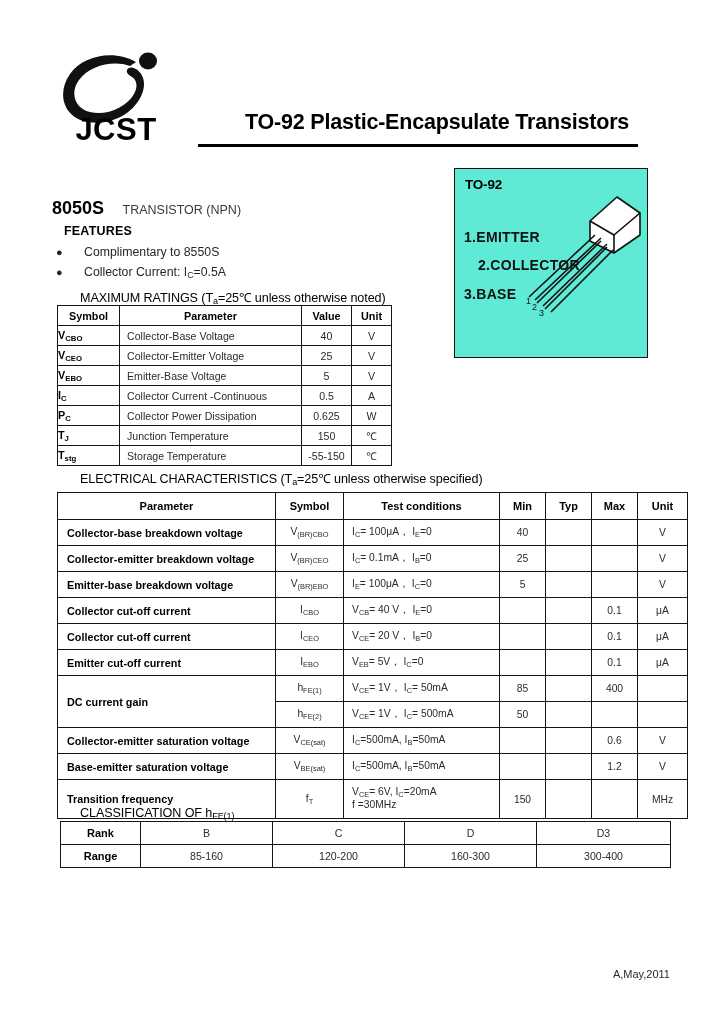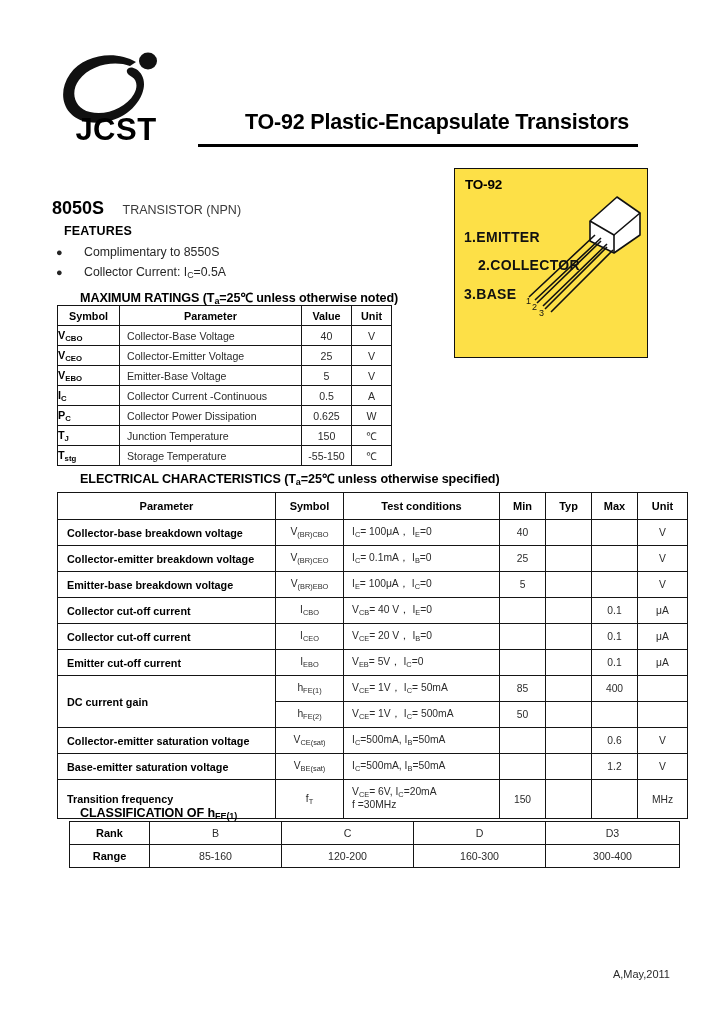--- a/index.html
+++ b/index.html
@@ -127,21 +127,21 @@
     width: 28px;
     font-size: 11px;
   }
   #feat0 { top: 245px; }
   #feat1 { top: 265px; }
 
   
   .sect-head {
     position: absolute;
     font-size: 12.6px;
-    font-weight: bold;
+    font-weight: normal;
     letter-spacing: -0.1px;
     white-space: nowrap;
     padding-left: 28px;
   }
   #mr-head { left: 52px; top: 289px; }
   #ec-head { left: 52px; top: 470px; }
   #cl-head { left: 52px; top: 806px; }
 
   sub { font-size: 0.72em; vertical-align: -0.25em; }
 
@@ -213,21 +213,21 @@
   }
   #tbl-elec td.c-cond {
     text-align: left;
     padding-left: 8px;
     line-height: 1.25;
   }
   #tbl-elec td.tall { height: 38px; }
 
   
   #tbl-class {
-    left: 69px;
+    left: 60px;
     top: 821px;
     width: 610px;
     padding-left: 20px;
   }
   #tbl-class th, #tbl-class td {
     height: 22px;
     font-size: 10.6px;
     text-align: center;
     color: #2b2b2b;
   }
@@ -238,21 +238,21 @@
   }
 
   
   .pkg-box {
     position: absolute;
     left: 454px;
     top: 168px;
     width: 192px;
     height: 188px;
     border: 1.5px solid #111;
-    background: #fde047;
+    background: #5eead4;
   }
   .pkg-title {
     position: absolute;
     left: 10px;
     top: 8px;
     font-size: 13.5px;
     font-weight: bold;
     letter-spacing: -0.2px;
   }
   .pin-label {

